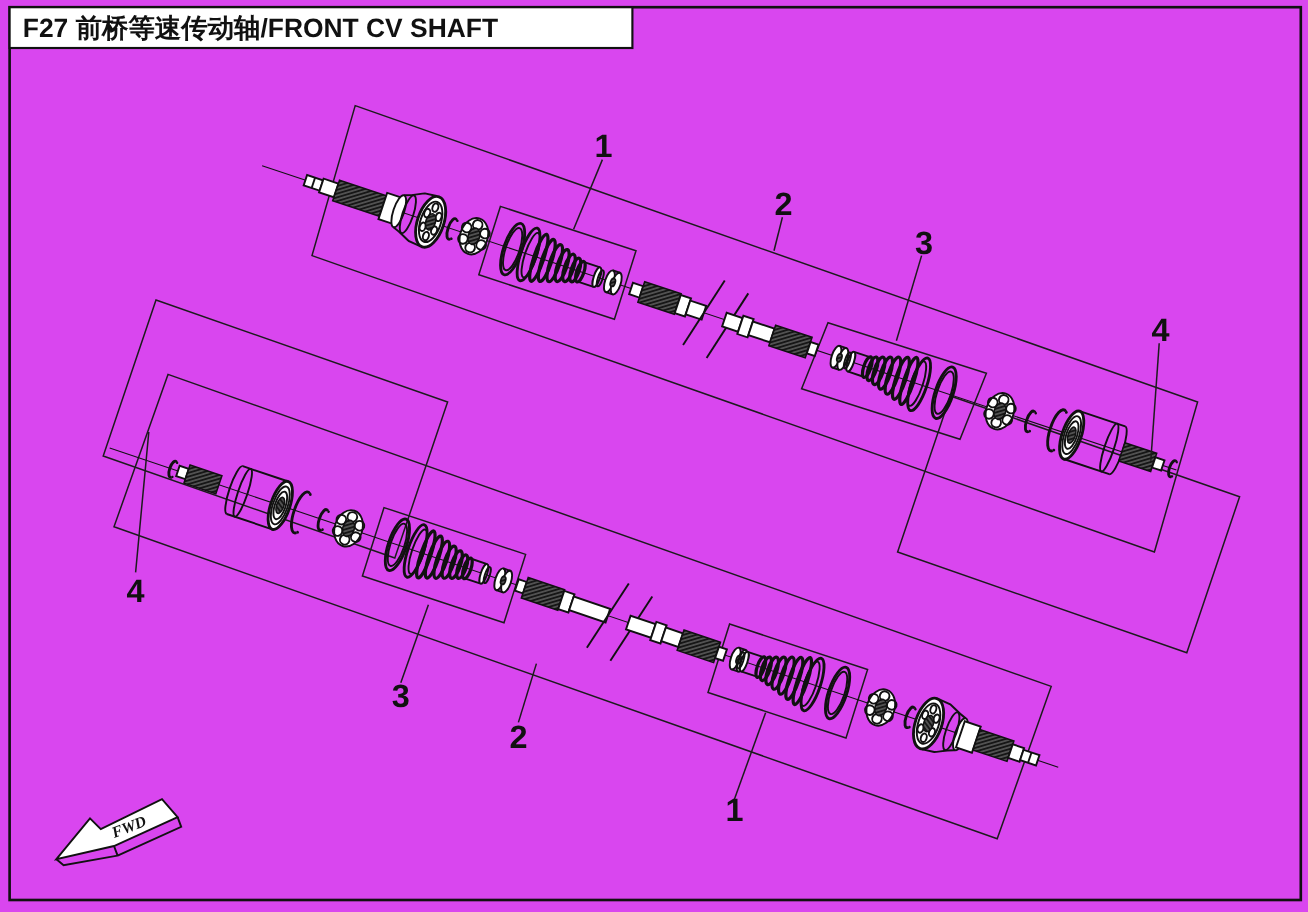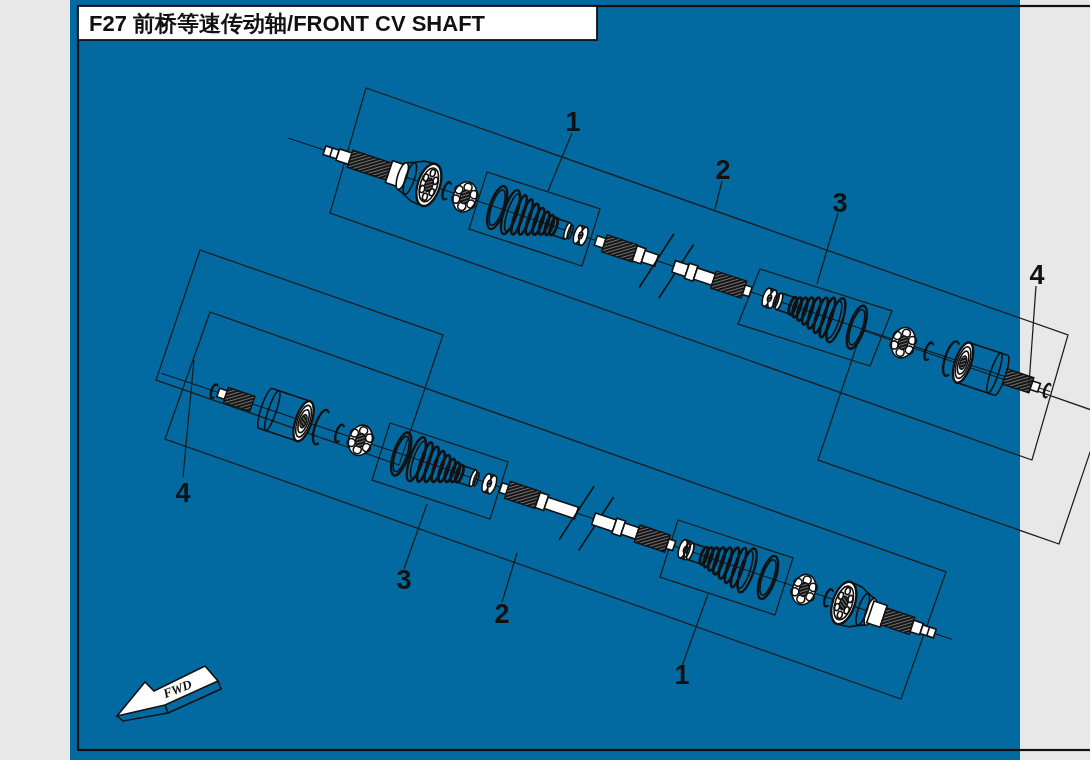--- a/index.html
+++ b/index.html
@@ -1,16 +1,16 @@
 <!DOCTYPE html>
 <html><head>
 <meta charset="utf-8">
 <style>
   html,body{margin:0;padding:0;background:#e8e8e8;}
-  .page{position:relative;width:950px;height:760px;background:#0369a1;margin:0 auto;
+  .page{position:relative;width:1090px;height:760px;background:#d946ef;margin:0 auto;
         font-family:"Liberation Sans",sans-serif;}
   svg{position:absolute;left:0;top:0;}
   .p  {fill:#ffffff;stroke:#111111;stroke-width:1.6;}
   .p2 {fill:#ffffff;stroke:#111111;stroke-width:2.4;}
   .s  {fill:none;stroke:#111111;stroke-width:1.6;}
   .s2 {fill:none;stroke:#111111;stroke-width:2.4;}
   .s25{fill:none;stroke:#111111;stroke-width:2.7;}
   .k  {fill:url(#knurl);stroke:#111111;stroke-width:1.3;}
   .cl {stroke:#111111;stroke-width:0.9;}
   .box{fill:none;stroke:#1c1c1c;stroke-width:1.25;}

